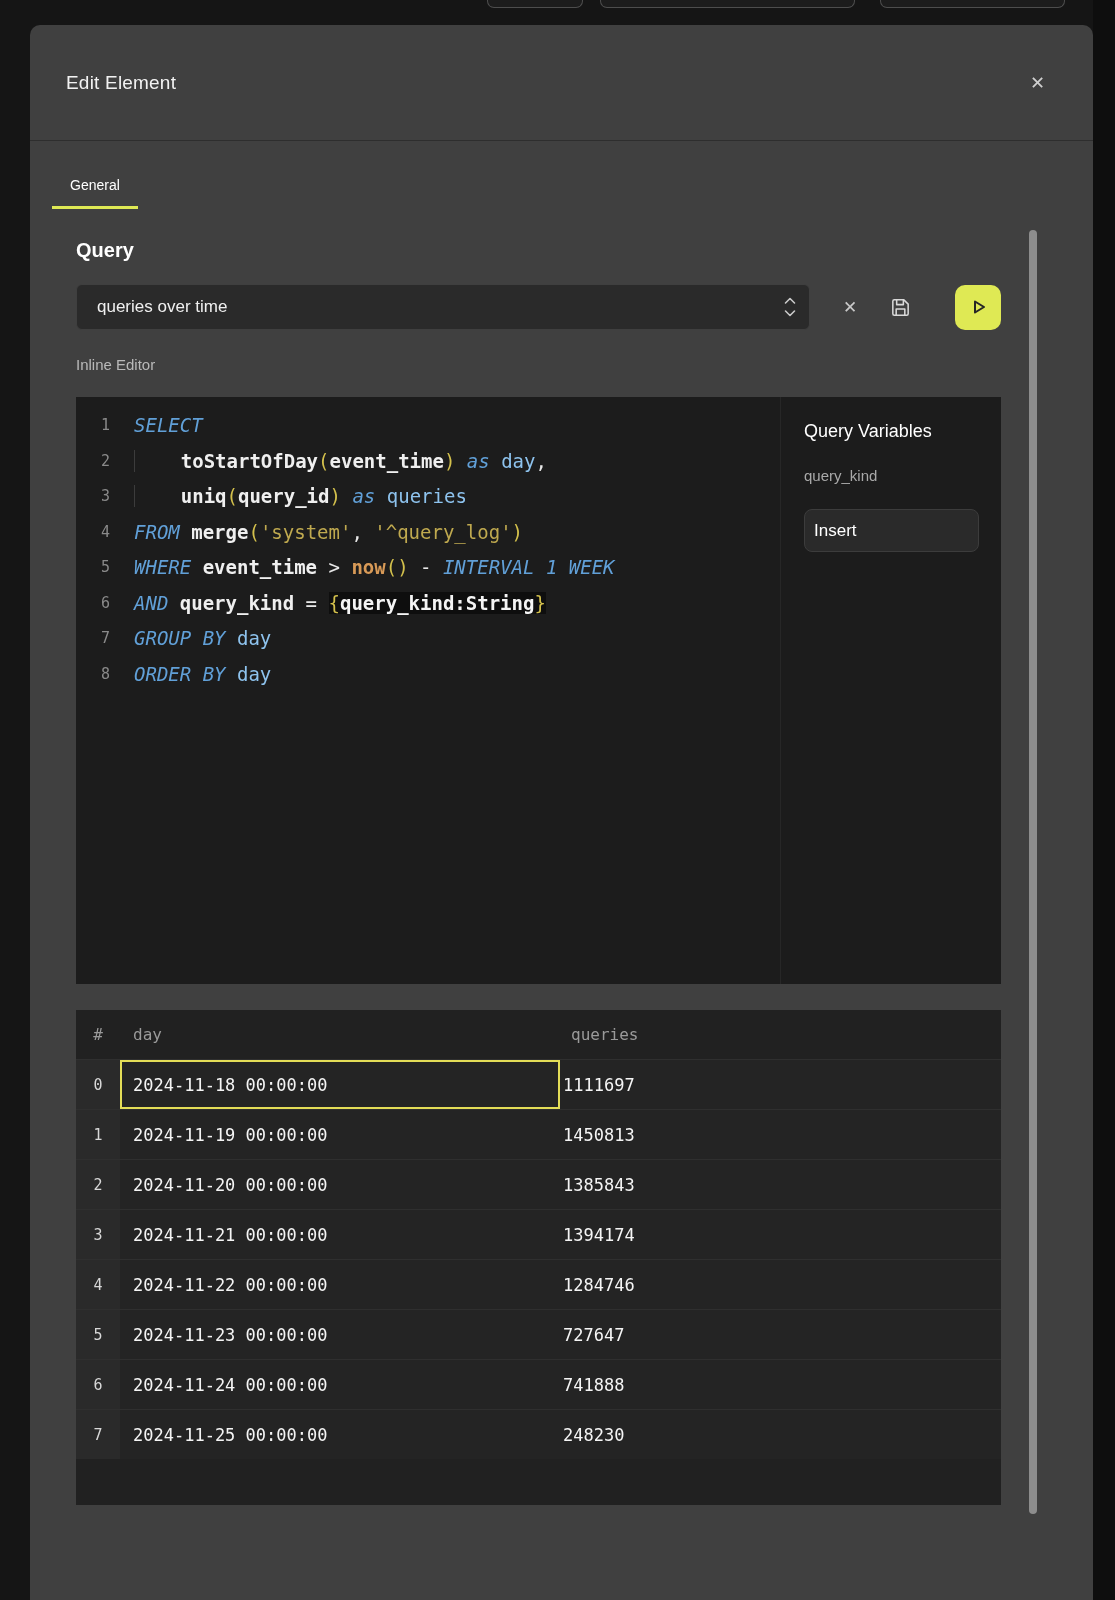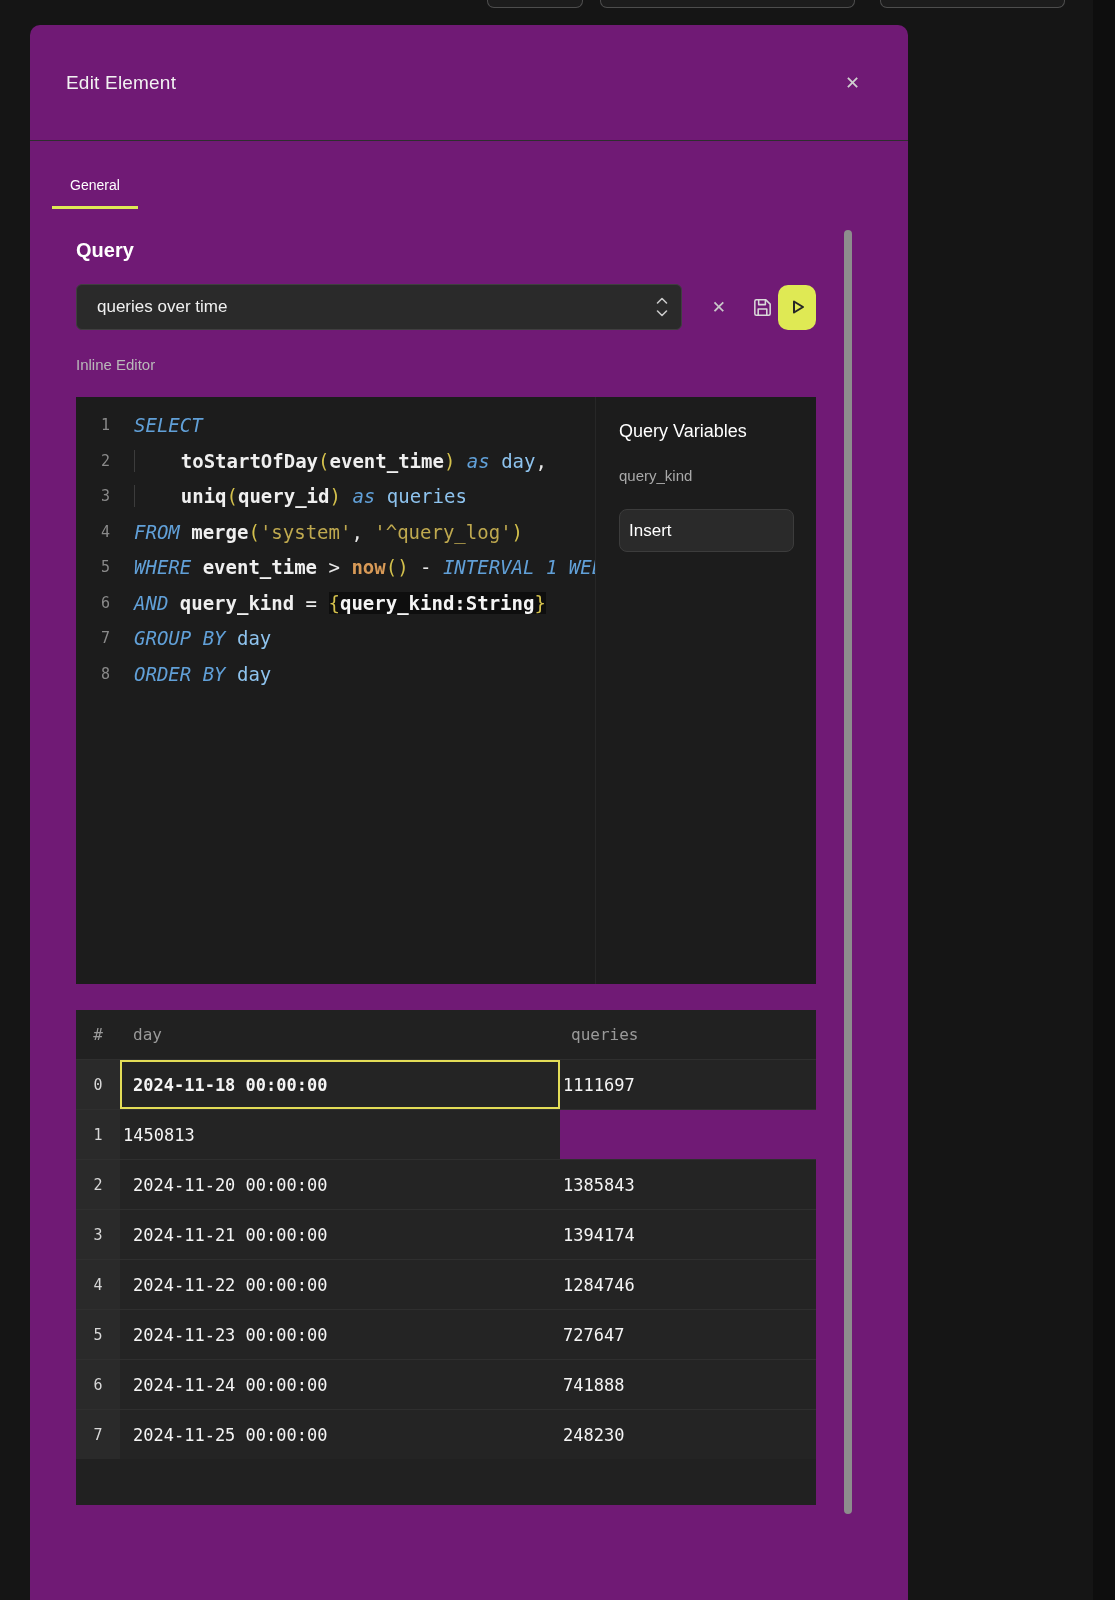--- a/index.html
+++ b/index.html
@@ -13,22 +13,22 @@
   }
   
   .top-item{ position:absolute; top:0; height:8px; background:#1c1c1c;
     border:1px solid #4d4d4d; border-top:none; border-radius:0 0 7px 7px; }
   .top-item.a{ left:487px; width:96px; }
   .top-item.b{ left:600px; width:255px; }
   .top-item.c{ left:880px; width:185px; }
   .right-gap{ position:absolute; right:0; top:0; width:22px; height:100%; background:#0e0e0e; }
 
   
-  .modal{ position:absolute; left:30px; top:25px; width:878px; height:1575px;
-    background:#701a75; border-radius:10px 10px 0 0; overflow:hidden; }
+  .modal{ position:absolute; left:30px; top:25px; width:1063px; height:1575px;
+    background:#404040; border-radius:10px 10px 0 0; overflow:hidden; }
   .modal-header{ height:116px; display:flex; align-items:center; justify-content:space-between;
     padding:0 44px 0 36px; border-bottom:1px solid #2e2e2e; }
   .modal-title{ font-size:19px; font-weight:500; color:#f2f2f2; letter-spacing:.2px; }
   .close-btn{ background:none; border:none; color:#cfcfcf; font-size:18px; cursor:pointer; line-height:1; padding:4px; }
 
   .tabbar{ padding:26px 0 0 22px; }
   .tab{ display:inline-block; padding:10px 18px 13px; color:#fff; font-size:14px;
     border-bottom:3px solid var(--accent,#dfe954); cursor:pointer; }
 
   .content{ padding:30px 92px 0 46px; }
@@ -75,21 +75,21 @@
   .tr{ display:grid; grid-template-columns:44px 440px 1fr; }
   .tr + .tr{ border-top:1px solid #2f2f2f; }
   .th{ height:49px; display:flex; align-items:center; color:#9a9a9a; font-size:16px; background:#212121; }
   .th-idx{ justify-content:center; }
   .th-day{ padding-left:13px; }
   .th-q{ padding-left:11px; }
   .td{ height:49px; display:flex; align-items:center; color:#f5f5f5; font-size:17px; background:#242424; }
   .td-idx{ justify-content:center; background:#2a2a2a; color:#d8d8d8; font-size:15px; }
   .td-day{ padding-left:13px; }
   .td-q{ padding-left:3px; }
-  .cell-selected{ box-shadow:inset 0 0 0 2px var(--select-border,#e3dd57);font-weight:bold; }
+  .cell-selected{ box-shadow:inset 0 0 0 2px var(--select-border,#e3dd57); }
   .results-footer{ height:46px; background:#212121; }
 
   .scrollbar{ position:absolute; top:205px; right:56px; width:8px; height:1284px;
     background:#8d8d8d; border-radius:4px; }
 </style>
 </head>
 <body>
 
 <div class="top-item a"></div>
 <div class="top-item b"></div>
@@ -186,20 +186,21 @@
           <div class="th th-day">day</div>
           <div class="th th-q">queries</div>
         </div>
         <div class="tr">
           <div class="td td-idx">0</div>
           <div class="td td-day cell-selected">2024-11-18 00:00:00</div>
           <div class="td td-q">1111697</div>
         </div>
         <div class="tr">
           <div class="td td-idx">1</div>
+          <div class="td td-day">2024-11-19 00:00:00</div>
           <div class="td td-q">1450813</div>
         </div>
         <div class="tr">
           <div class="td td-idx">2</div>
           <div class="td td-day">2024-11-20 00:00:00</div>
           <div class="td td-q">1385843</div>
         </div>
         <div class="tr">
           <div class="td td-idx">3</div>
           <div class="td td-day">2024-11-21 00:00:00</div>

